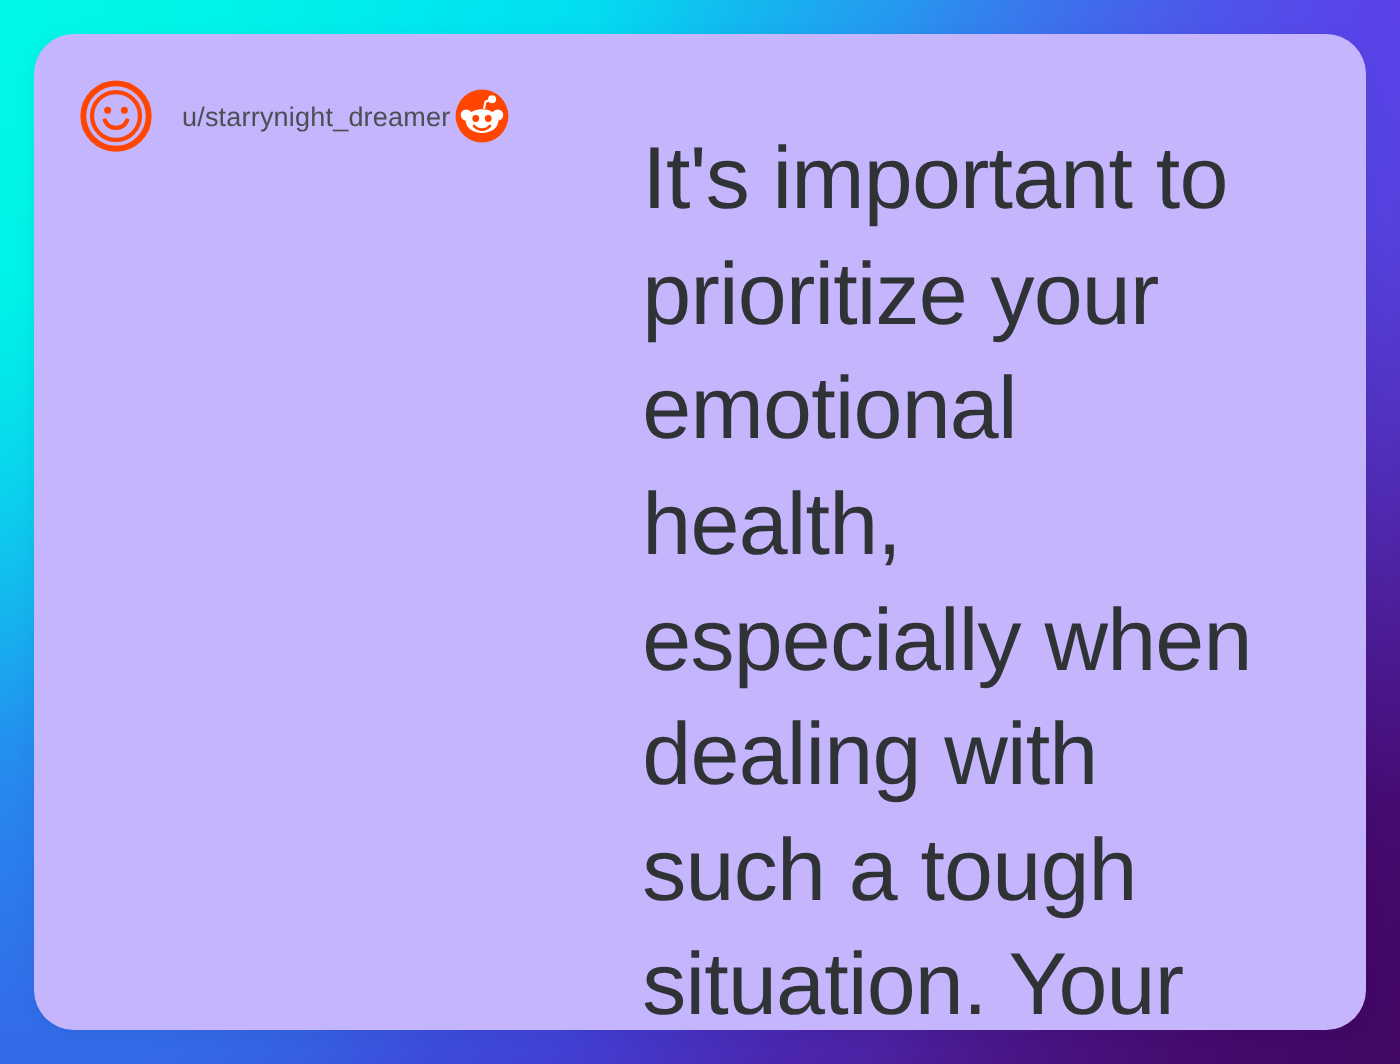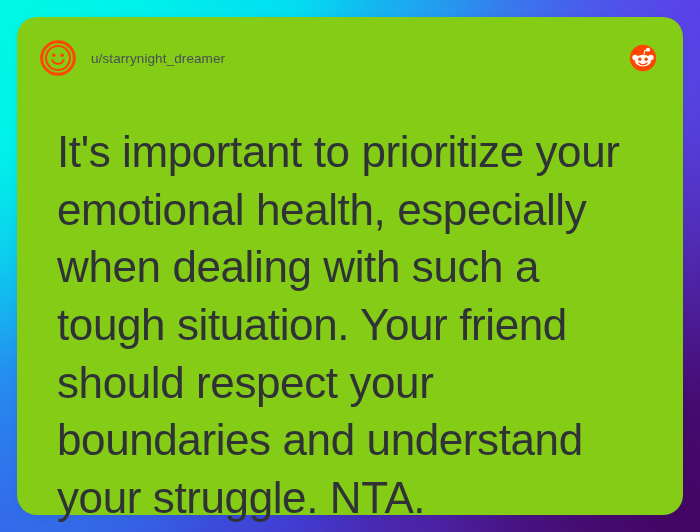--- a/index.html
+++ b/index.html
@@ -49,26 +49,26 @@
       radial-gradient(circle at 0% 100%, rgba(55,98,232,0.85) 0%, rgba(55,98,232,0) 44%),
       radial-gradient(circle at 100% 100%, rgba(66,6,100,0.95) 0%, rgba(66,6,100,0) 48%);
     z-index:2;
   }
 
   
   .card {
     position:absolute;
     left:17px; top:17px;
     width:666px; height:498px;
-    background:#84cc16;
+    background:#c4b5fd;
     border-radius:20px;
     z-index:5;
     box-shadow:0 2px 10px rgba(0,0,0,0.06);
     display:flex;
-    flex-direction:column;
+    flex-direction:row;
   }
 
   
   .card-header {
     display:flex;
     align-items:center;
     padding:20px 22px 0 22px;
     height:62px;
     flex:0 0 auto;
   }

